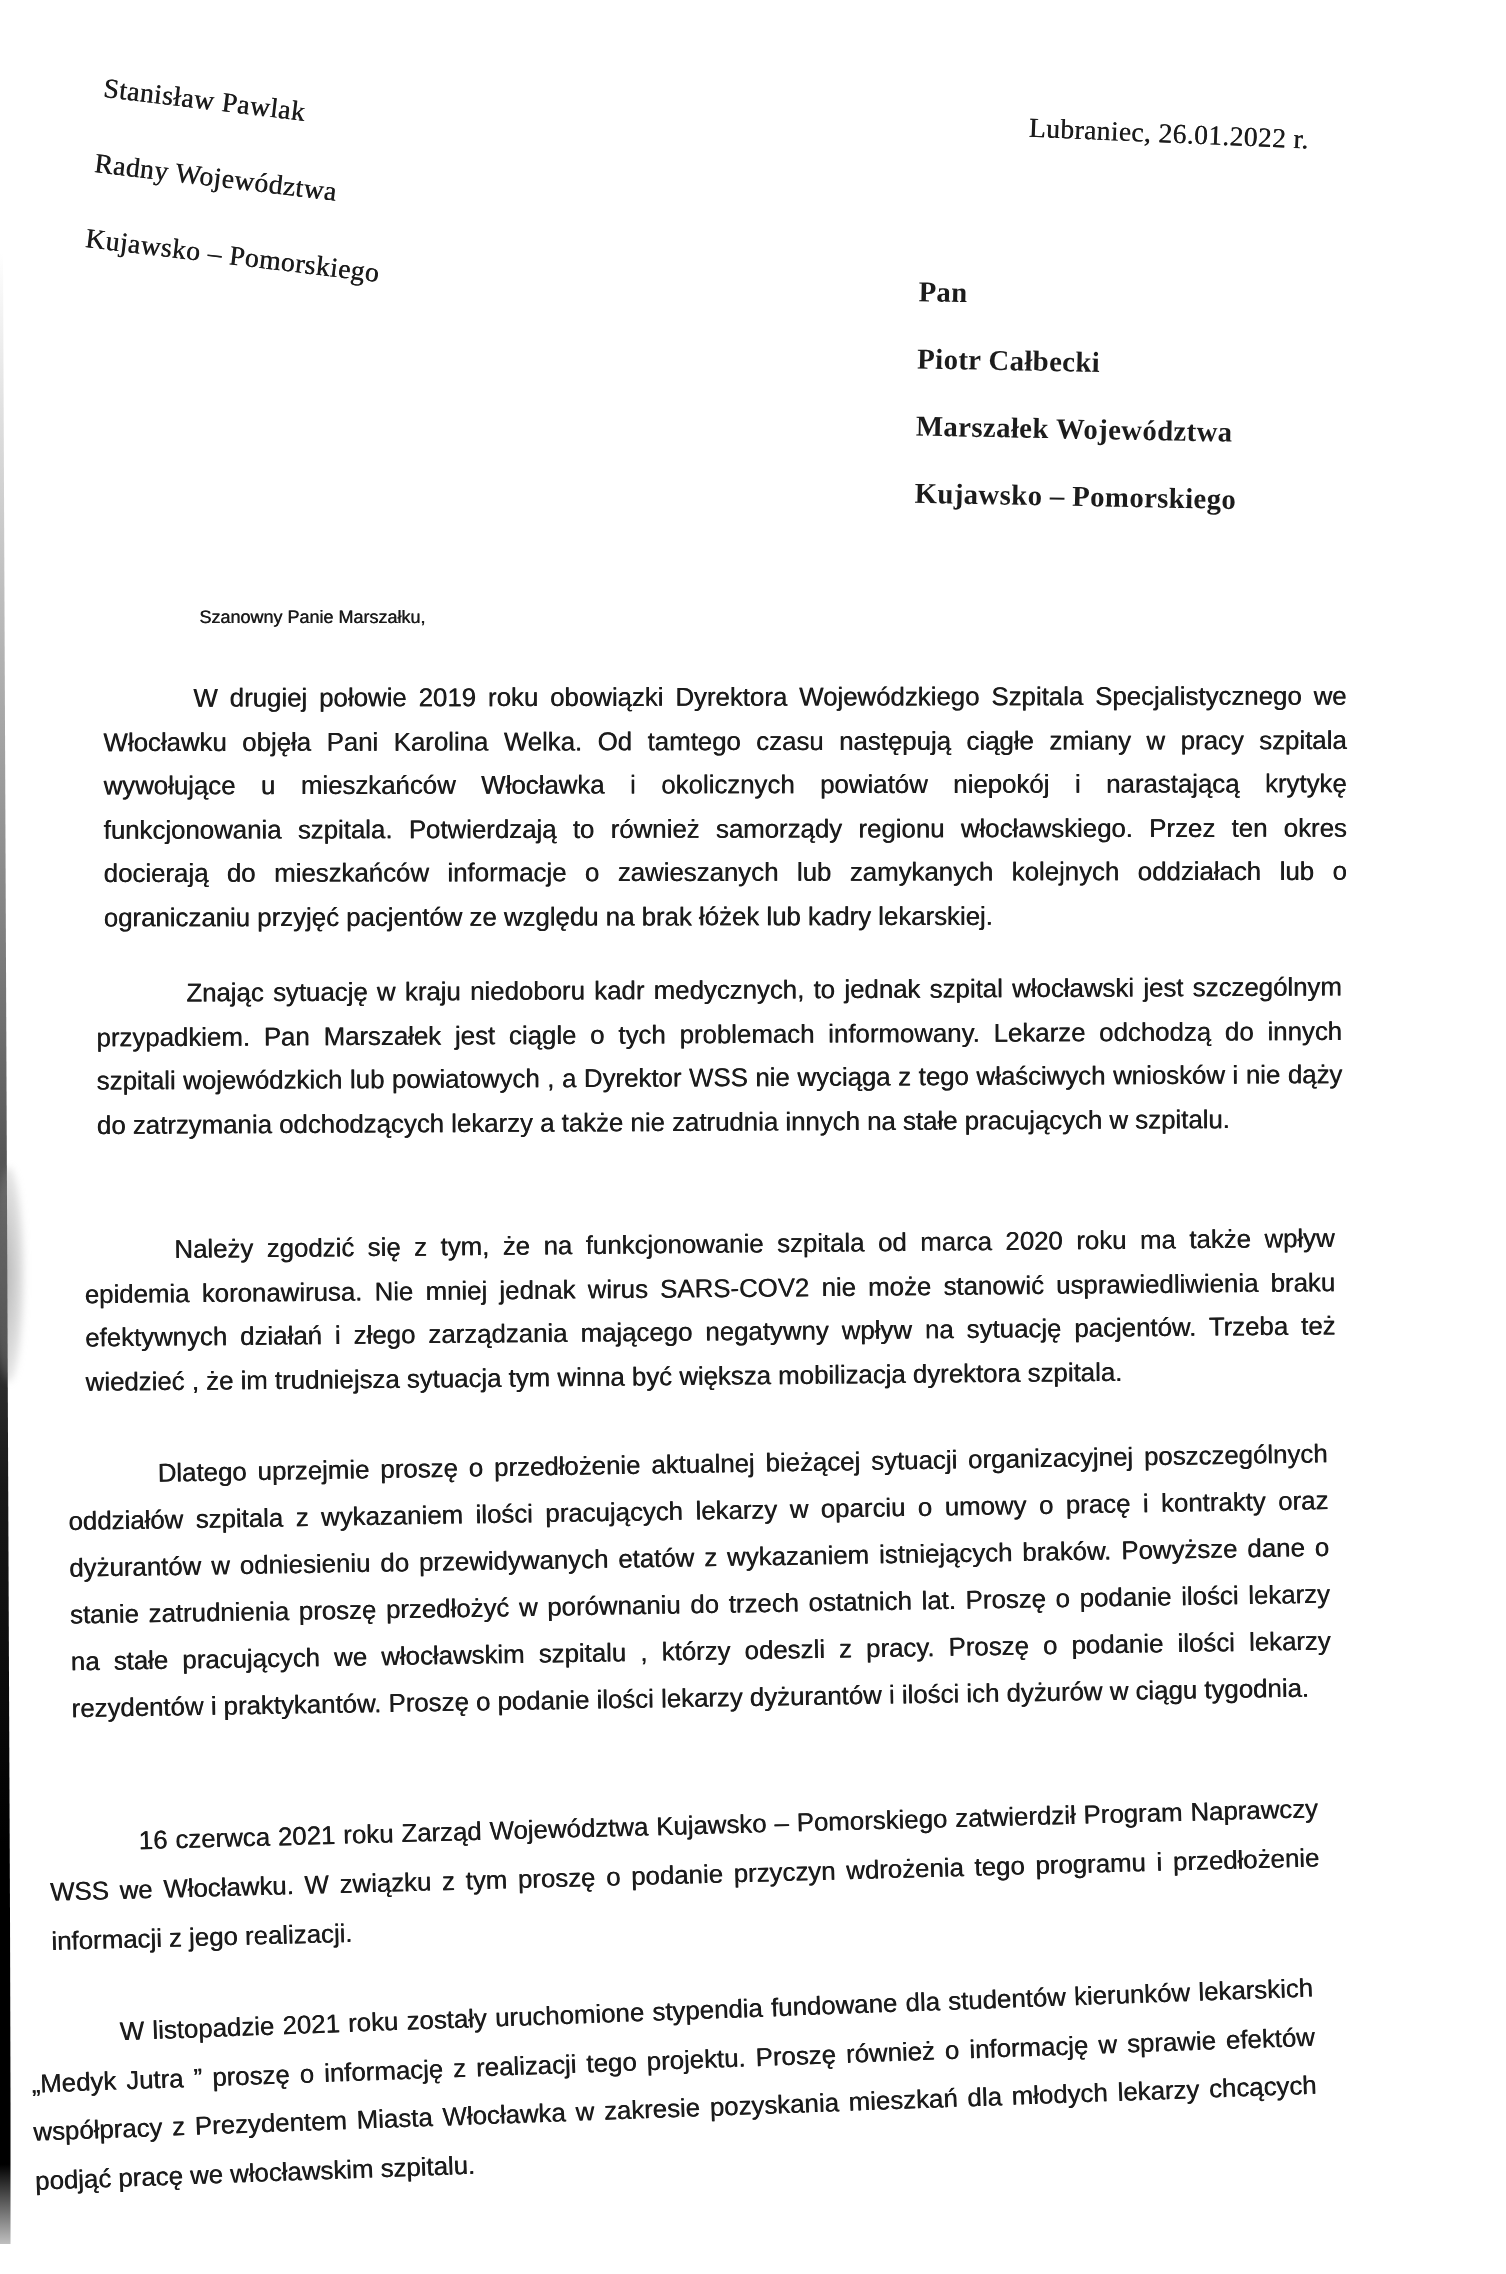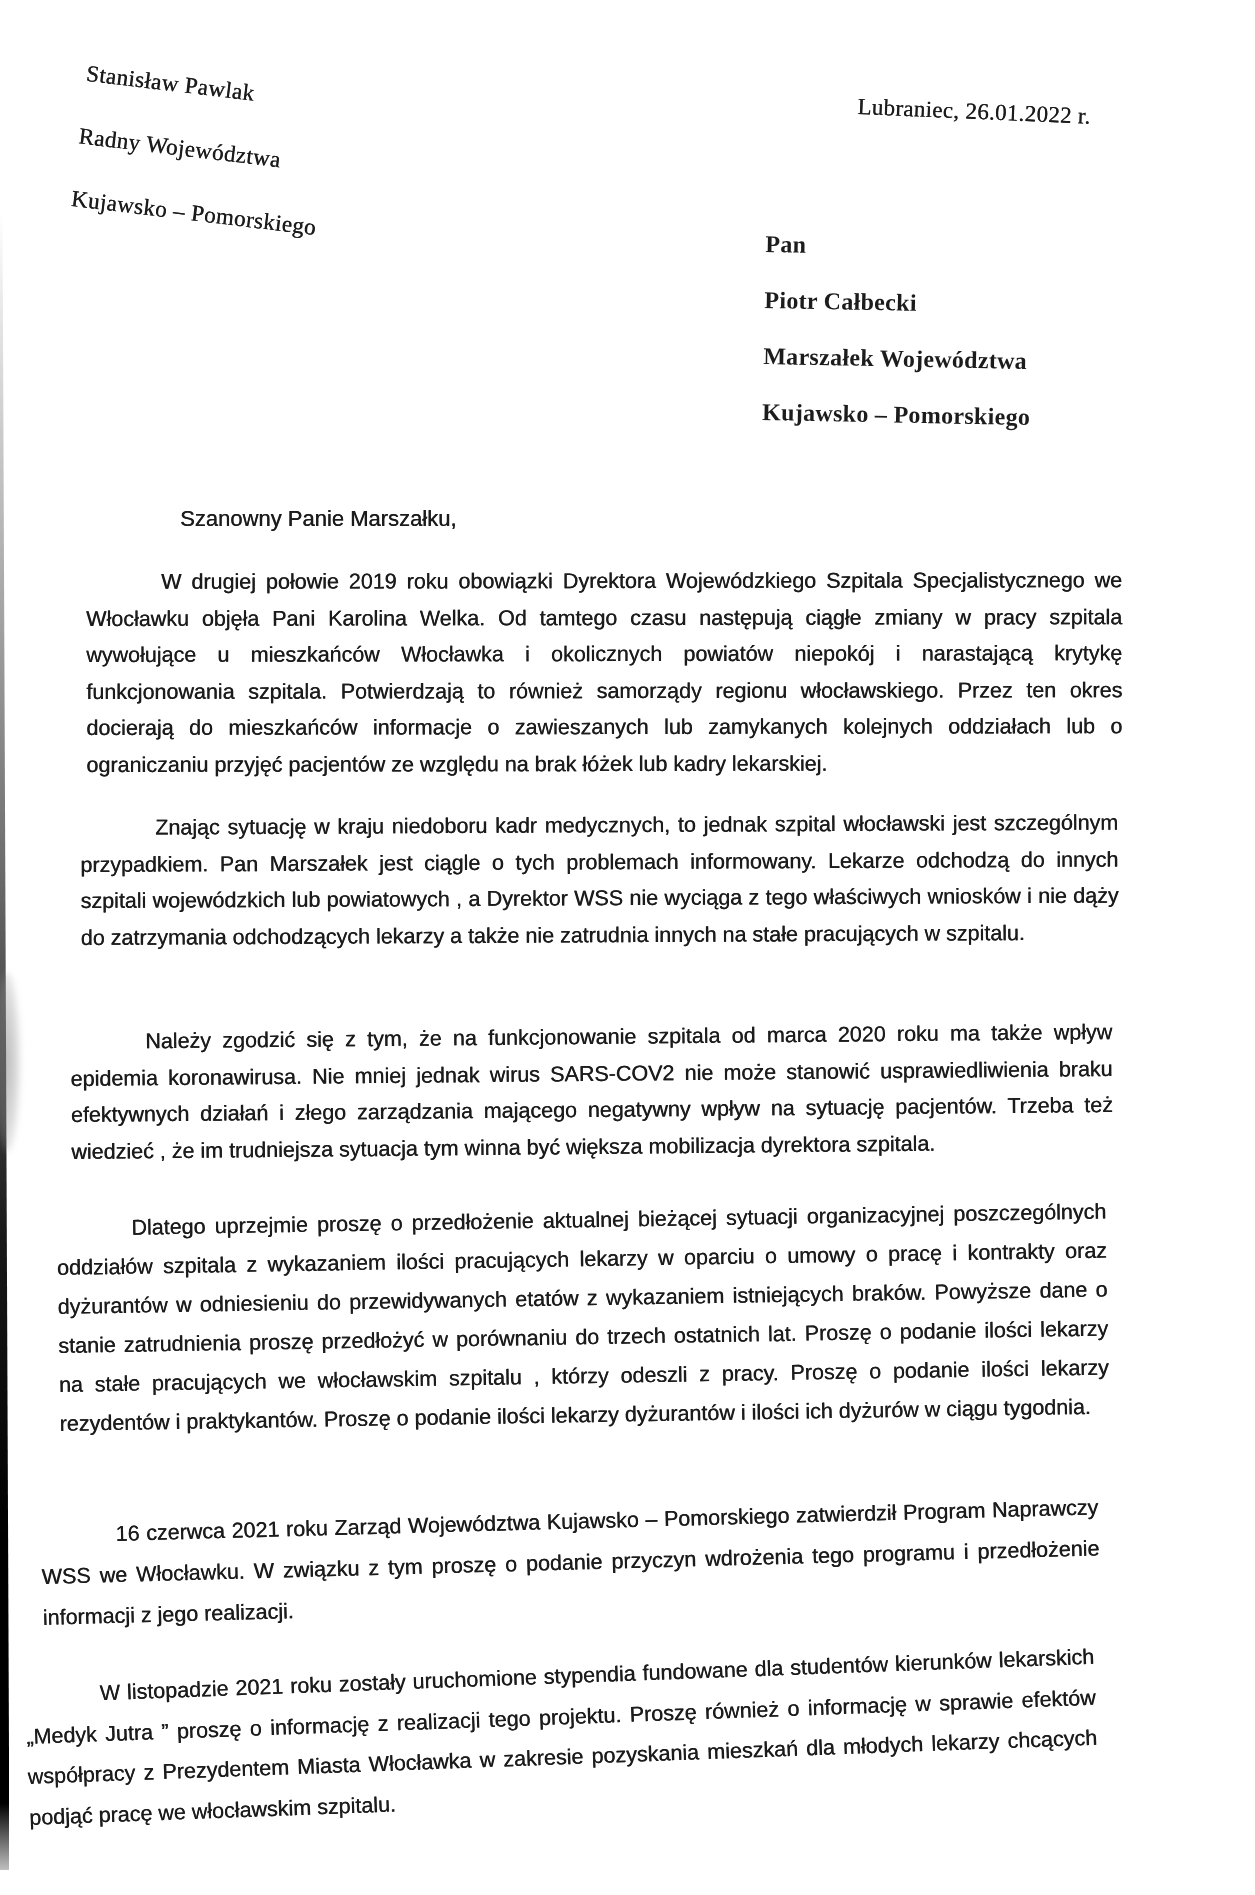--- a/index.html
+++ b/index.html
@@ -87,23 +87,23 @@
     font-weight: 700;
     font-size: 24px;
     line-height: 56px;
     letter-spacing: 0.3px;
     white-space: nowrap;
   }
 
   
   .salutation {
     position: absolute;
-    left: 180px;
+    left: 166px;
     top: 506px;
-    font-size: 22px;
+    font-size: 15px;
     text-shadow: 0.4px 0 0 currentColor;
     white-space: nowrap;
   }
   .para {
     position: absolute;
     text-align: justify;
     text-indent: 75px;
     font-size: 21.5px;
     line-height: 36.5px;
     text-shadow: 0.4px 0 0 currentColor;

